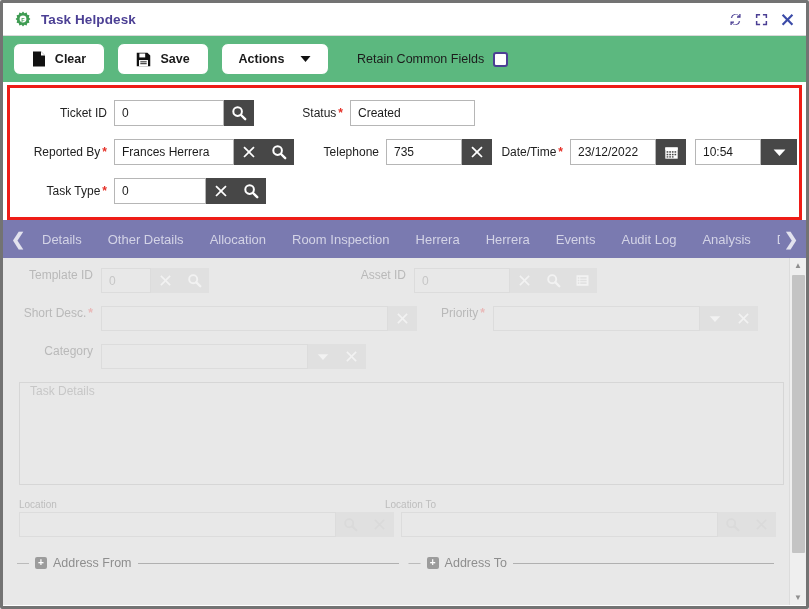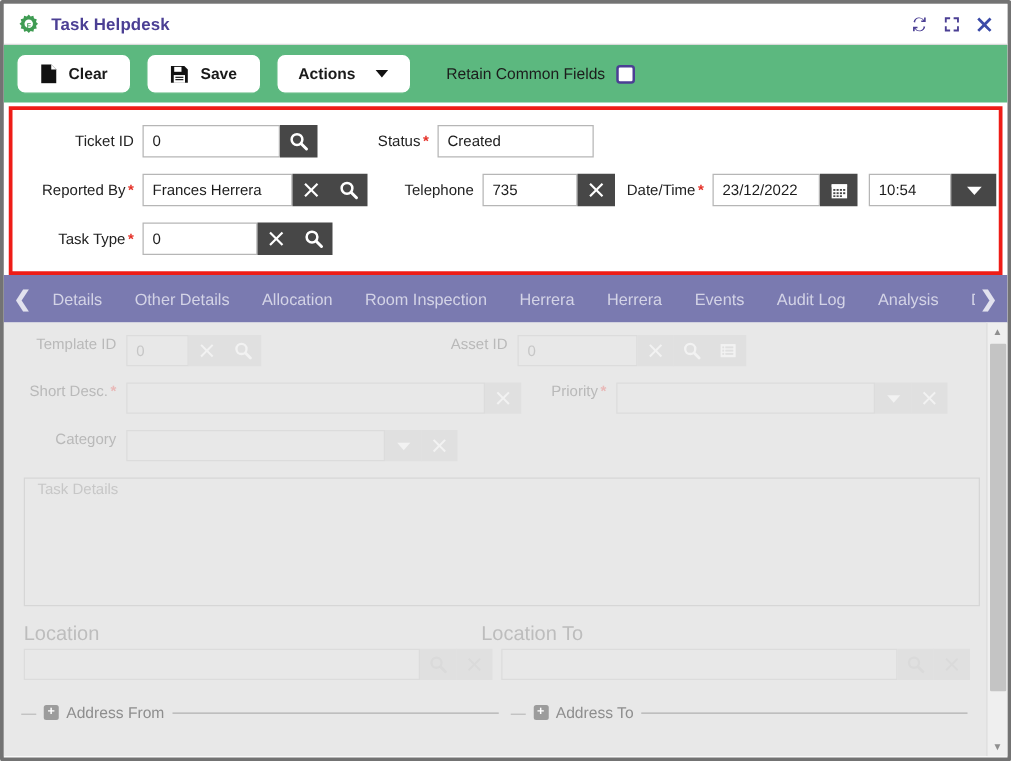--- a/index.html
+++ b/index.html
@@ -213,21 +213,21 @@
   .task-area {
     margin: 6px 22px 0 16px;
     border: 1px solid #d6d6d6;
     background: #e8e8e8;
     height: 103px;
     padding: 1px 10px;
     font-size: 12px;
     color: #c7c7c7;
   }
   .loc-labels { display: flex; margin: 14px 0 2px 0; }
-  .loc-lbl { font-size: 16px; color: #bdbdbd; }
+  .loc-lbl { font-size: 10px; color: #bdbdbd; }
   .addr-row { display: flex; align-items: center; margin-top: 14px; }
   .addr-group { display: flex; align-items: center; gap: 6px; flex: 1 1 auto; }
   .dash { color: #b5b5b5; font-size: 12px; }
   .plusbox {
     width: 12px; height: 12px;
     background: #9c9c9c;
     color: #ffffff;
     font-size: 10px;
     line-height: 12px;
     text-align: center;

